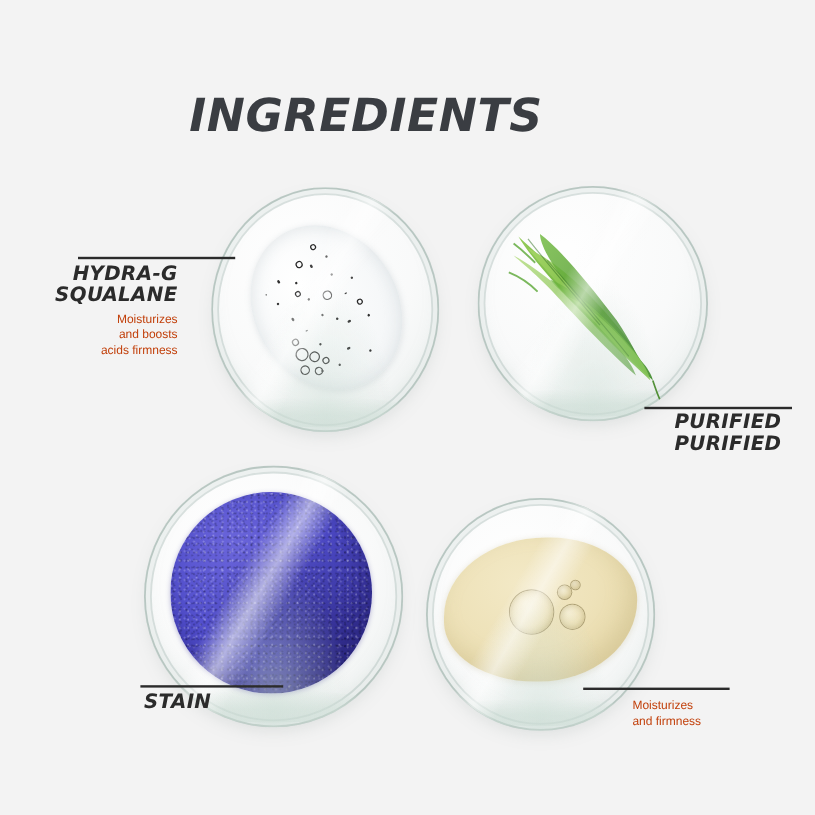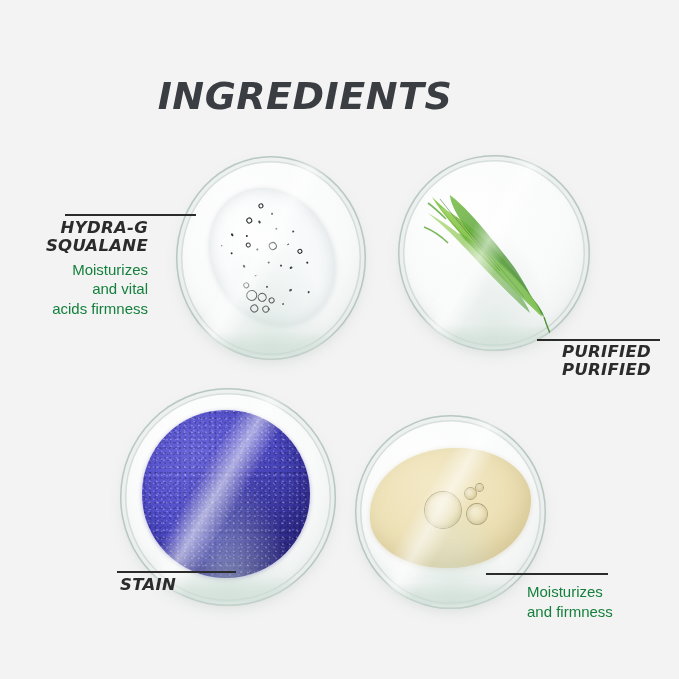--- a/index.html
+++ b/index.html
@@ -143,22 +143,22 @@
     font-size:16.5px;
     font-weight:bold;
     font-style:italic;
     color:#2b2b2b;
     line-height:1.12;
     letter-spacing:0.3px;
   }
   .callout .ingredient-desc {
     margin-top:4px;
     font-family:"Liberation Sans", sans-serif;
-    font-size:15px;
-    color:#15803d;
+    font-size:10px;
+    color:#c2410c;
     line-height:1.3;
   }
   .align-right { text-align:right; }
   .align-left  { text-align:left;  }
 
   #callout-hydrag   { left:8px;   top:219px; width:140px; }
   #callout-seaweed  { left:562px; top:343px; width:142px; }
   #callout-dyes     { left:120px; top:576px; width:120px; }
   #callout-squalane { left:527px; top:578px; width:136px; }
 
@@ -213,21 +213,21 @@
   </div>
 
   <div class="leader" id="leader-hydrag"></div>
   <div class="callout align-right" id="callout-hydrag">
     <div class="ingredient-name">
       <span>HYDRA-G</span><br>
       <span>SQUALANE</span>
     </div>
     <div class="ingredient-desc">
       <span>Moisturizes</span><br>
-      <span>and vital</span><br>
+      <span>and boosts</span><br>
       <span>acids firmness</span>
     </div>
   </div>
 
   <div class="dish" id="dish-seaweed">
     <div class="dish-rim-bottom"></div>
     <svg class="seaweed" viewBox="0 0 192 196">
       <defs>
         <linearGradient id="lg1" x1="0" y1="0" x2="1" y2="1">
           <stop offset="0%" stop-color="#8ec94f"></stop>

